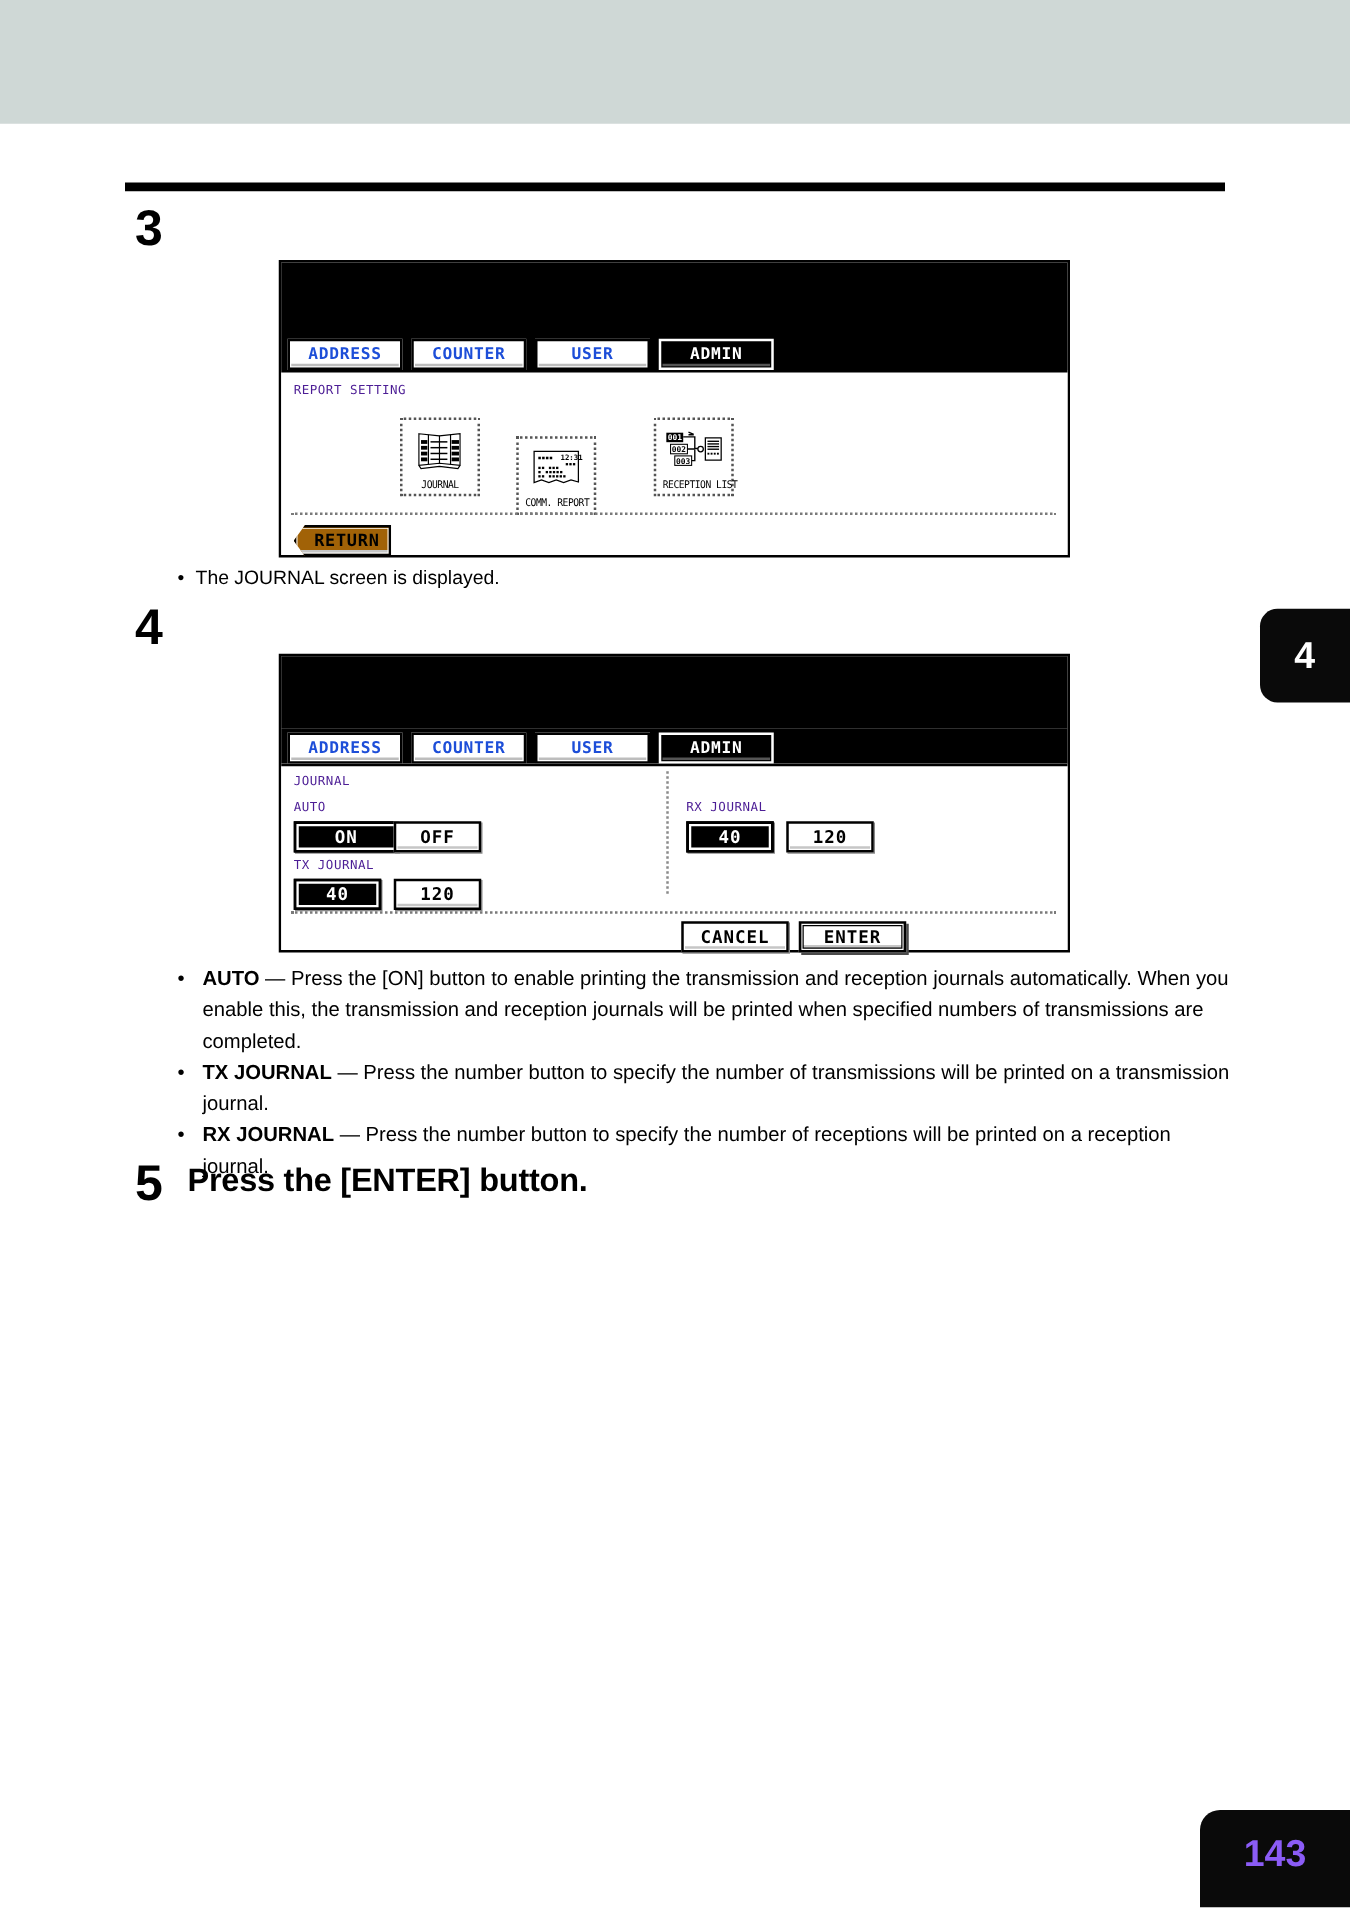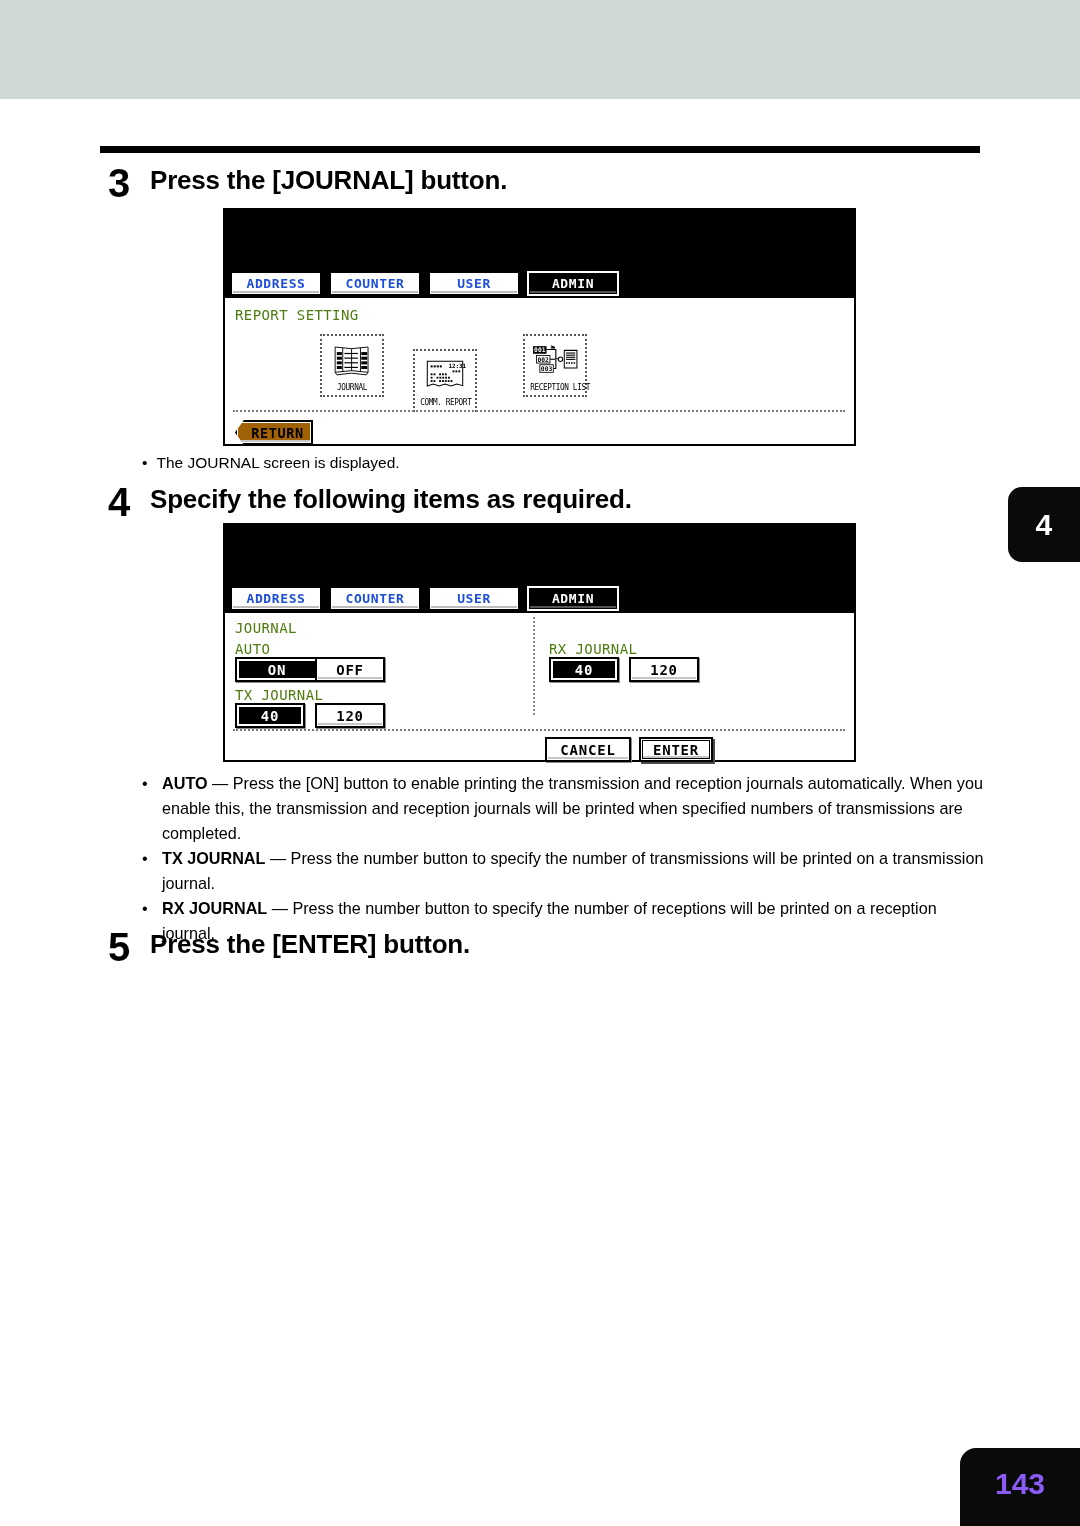--- a/index.html
+++ b/index.html
@@ -167,23 +167,23 @@
   .lcd-body {
     position: relative;
     background: #ffffff;
     border-top: 2px solid #000000;
     height: calc(100% - 86px);
     box-sizing: border-box;
   }
   .lcd-label {
     position: absolute;
     font-family: "DejaVu Sans Mono", monospace;
-    font-size: 14px;
+    font-size: 10px;
     letter-spacing: 0.4px;
-    color: #4d7c0f;
+    color: #4c1d95;
     white-space: nowrap;
   }
 
   
   .icon-btn {
     position: absolute;
     width: 64px;
     height: 63px;
     border: 2px dotted #555555;
     background: #ffffff;
@@ -273,21 +273,20 @@
 <div class="chapter-tab">
   <span>4</span>
 </div>
 
 <div class="page-number-box">
   <span>143</span>
 </div>
 
 <div class="step" id="step3">
   <span class="step-num">3</span>
-  <span class="step-title">Press the [JOURNAL] button.</span>
 </div>
 
 <div class="lcd" id="lcd-report">
   <div class="lcd-topbar"></div>
   <div class="lcd-tabrow">
     <div class="tab">
       <span class="tab-inner">ADDRESS</span>
     </div>
     <div class="tab">
       <span class="tab-inner">COUNTER</span>
@@ -402,21 +401,20 @@
     </div>
   </div>
 </div>
 
 <div class="note" id="note-journal">
   <span class="dot">•</span><span>The JOURNAL screen is displayed.</span>
 </div>
 
 <div class="step" id="step4">
   <span class="step-num">4</span>
-  <span class="step-title">Specify the following items as required.</span>
 </div>
 
 <div class="lcd" id="lcd-journal">
   <div class="lcd-topbar"></div>
   <div class="lcd-tabrow">
     <div class="tab">
       <span class="tab-inner">ADDRESS</span>
     </div>
     <div class="tab">
       <span class="tab-inner">COUNTER</span>
@@ -455,21 +453,21 @@
     </div>
     <div class="btn" style="left:404px; top:44px; width:70px;">
       <span>120</span>
     </div>
 
     <div class="dotted-sep" style="top:116px;"></div>
 
     <div class="btn" style="left:320px; top:124px; width:86px;">
       <span>CANCEL</span>
     </div>
-    <div class="btn focus" style="left:414px; top:124px; width:74px;">
+    <div class="btn focus" style="left:414px; top:124px; width:86px;">
       <span>ENTER</span>
     </div>
   </div>
 </div>
 
 <div class="bullets">
   <div class="bullet">
     <span class="dot">•</span>
     <span class="btext"><b>AUTO</b><span> — Press the [ON] button to enable printing the transmission and reception journals automatically. When you enable this, the transmission and reception journals will be printed when specified numbers of transmissions are completed.</span></span>
   </div>

